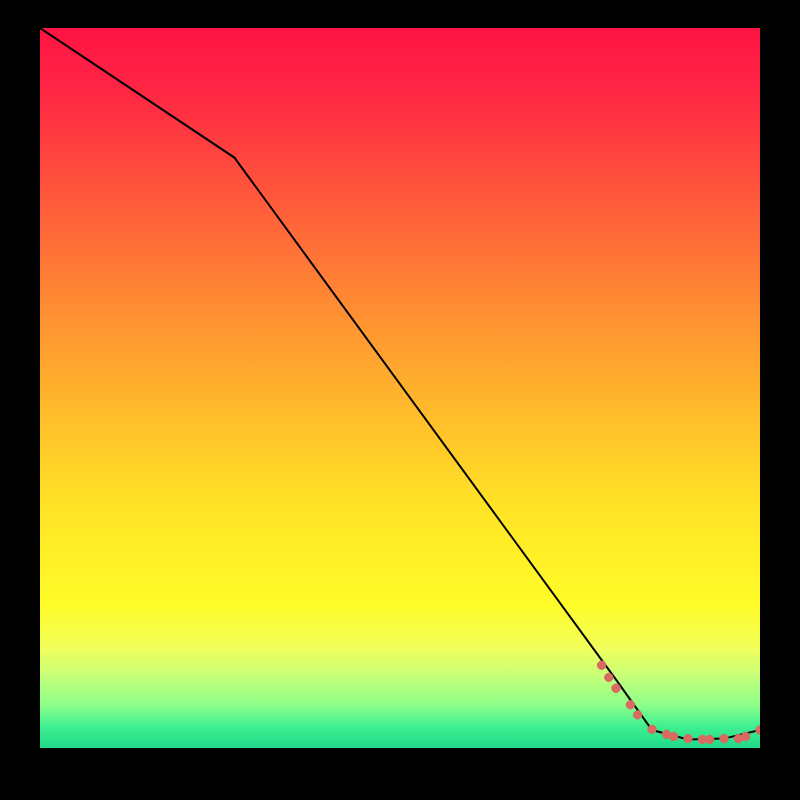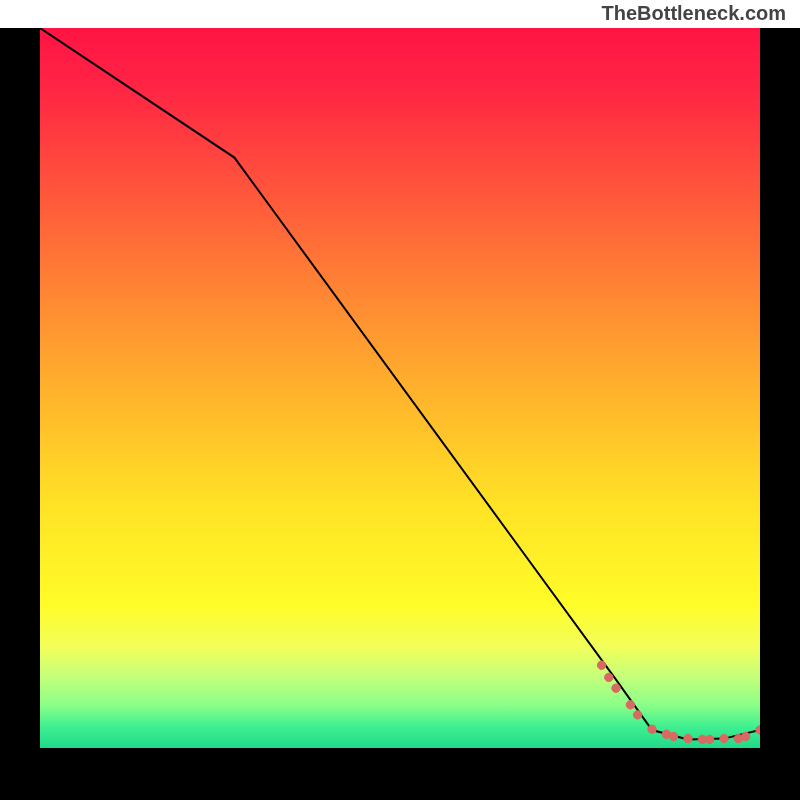--- a/index.html
+++ b/index.html
@@ -77,23 +77,20 @@
 .marker {
   fill: #d86a61;
   stroke: #d86a61;
 }
 </style>
 </head>
 <body>
 
 <div class="outer">
 
-  <div class="header-bar">
-    <span>TheBottleneck.com</span>
-  </div>
 
   <div class="black-frame"></div>
 
   <div class="plot-area">
     <div class="gradient"></div>
     <svg class="chart-svg" viewBox="0 0 720 720" preserveAspectRatio="none">
       <g class="line">
         <path id="curve-path" d="M0.0 0.0 L194.4 129.6 L576.0 651.6 L612.0 702.0 L648.0 711.4 L684.0 710.6 L720.0 702.0"></path>
       </g>
       <g id="marker-group">

